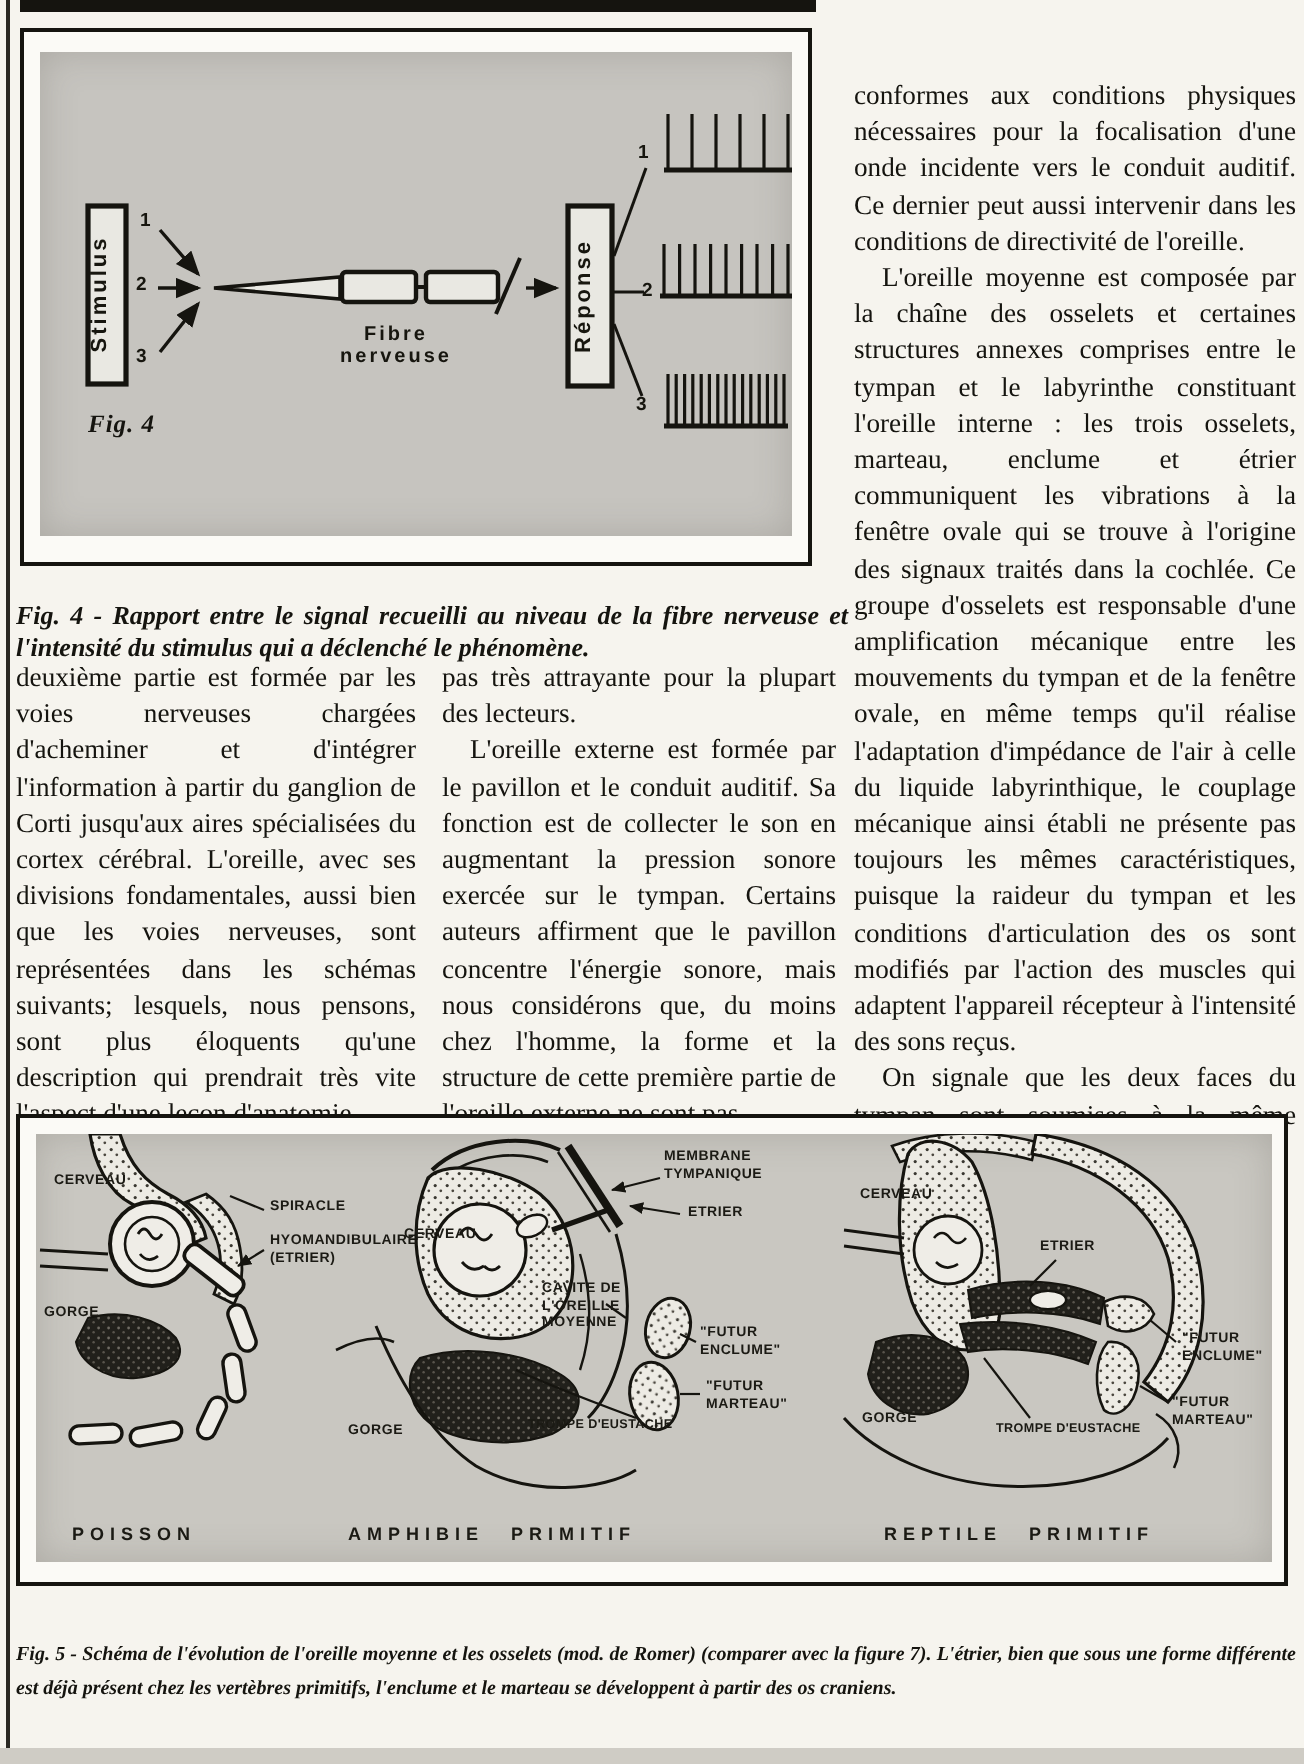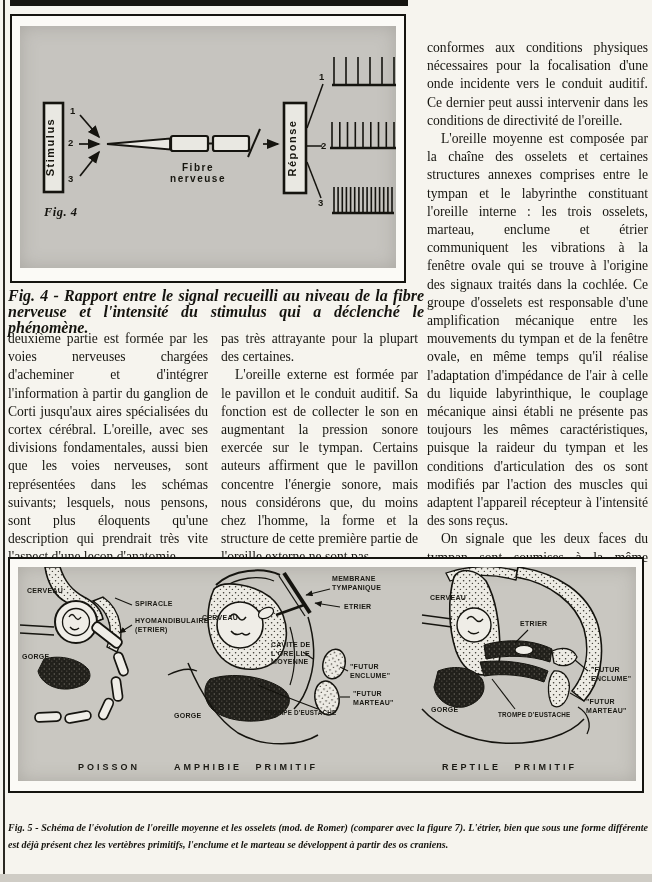--- a/index.html
+++ b/index.html
@@ -14,21 +14,21 @@
   .top-rule{left:10px;top:0;width:398px;height:6px;background:#15140f;}
   .bottom-strip{left:0;top:874px;width:652px;height:8px;background:#cfccc5;}
   
   .fig-frame{border:2.5px solid #15140f;background:#fbfaf6;box-sizing:border-box;}
   .fig-panel{position:absolute;background:#c6c4bf;box-shadow:inset 0 0 18px rgba(90,88,80,.25);}
   
   .col{line-height:18.2px;font-size:13.6px;text-align:justify;}
   .col p{margin:0;}
   .col p.ind{text-indent:14px;}
   
-  .caption{font-style:italic;font-weight:bold;font-size:16px;line-height:15.8px;text-align:justify;}
+  .caption{font-style:italic;font-weight:bold;font-size:13px;line-height:15.8px;text-align:justify;margin-top:12px;}
   .caption5{font-style:italic;font-weight:bold;font-size:10px;line-height:17.4px;text-align:justify;}
   
   .f4lbl{font-family:"Liberation Sans",sans-serif;font-weight:bold;color:#17160f;}
   .vtext{width:88px;height:18px;text-align:center;transform:rotate(-90deg);
          font-size:11px;letter-spacing:1.5px;}
   .num{font-size:9.5px;}
   .fibre{width:92px;text-align:center;font-size:10px;letter-spacing:1.5px;}
   .fig4tag{font-family:"Liberation Serif",serif;font-style:italic;font-weight:bold;font-size:12.5px;letter-spacing:.5px;}
   
   .f5lbl{font-family:"Liberation Sans",sans-serif;font-weight:bold;font-size:7px;
@@ -132,21 +132,21 @@
   <p>conformes aux conditions physiques nécessaires pour la focalisation d'une onde incidente vers le conduit auditif. Ce dernier peut aussi intervenir dans les conditions de directivité de l'oreille.</p>
   <p class="ind">L'oreille moyenne est composée par la chaîne des osselets et certaines structures annexes comprises entre le tympan et le labyrinthe constituant l'oreille interne : les trois osselets, marteau, enclume et étrier communiquent les vibrations à la fenêtre ovale qui se trouve à l'origine des signaux traités dans la cochlée. Ce groupe d'osselets est responsable d'une amplification mécanique entre les mouvements du tympan et de la fenêtre ovale, en même temps qu'il réalise l'adaptation d'impédance de l'air à celle du liquide labyrinthique, le couplage mécanique ainsi établi ne présente pas toujours les mêmes caractéristiques, puisque la raideur du tympan et les conditions d'articulation des os sont modifiés par l'action des muscles qui adaptent l'appareil récepteur à l'intensité des sons reçus.</p>
   <p class="ind">On signale que les deux faces du tympan sont soumises à la même pression moyenne, car la face</p>
 </div>
 
 <div class="abs col" style="left:8px;top:330px;width:200px;">
   <p>deuxième partie est formée par les voies nerveuses chargées d'acheminer et d'intégrer l'information à partir du ganglion de Corti jusqu'aux aires spécialisées du cortex cérébral. L'oreille, avec ses divisions fondamentales, aussi bien que les voies nerveuses, sont représentées dans les schémas suivants; lesquels, nous pensons, sont plus éloquents qu'une description qui prendrait très vite l'aspect d'une leçon d'anatomie,</p>
 </div>
 
 <div class="abs col" style="left:221px;top:330px;width:197px;">
-  <p>pas très attrayante pour la plupart des certaines.</p>
+  <p>pas très attrayante pour la plupart des lecteurs.</p>
   <p class="ind">L'oreille externe est formée par le pavillon et le conduit auditif. Sa fonction est de collecter le son en augmentant la pression sonore exercée sur le tympan. Certains auteurs affirment que le pavillon concentre l'énergie sonore, mais nous considérons que, du moins chez l'homme, la forme et la structure de cette première partie de l'oreille externe ne sont pas</p>
 </div>
 
 <div class="abs fig-frame" style="left:8px;top:557px;width:636px;height:236px;">
   <div class="fig-panel" style="left:8px;top:8px;width:618px;height:214px;background:#c9c7c1;">
     <svg width="618" height="214" viewBox="0 0 618 214">
       <defs>
         <pattern id="bone" width="6" height="6" patternUnits="userSpaceOnUse">
           <rect width="6" height="6" fill="#edebe4"></rect>
           <circle cx="1.6" cy="1.8" r="0.8" fill="#3a3831"></circle>
@@ -246,21 +246,21 @@
         <line x1="570" y1="104" x2="557" y2="93" stroke="#15140f" stroke-width="1.1"></line>
         <line x1="566" y1="134" x2="552" y2="126" stroke="#15140f" stroke-width="1.1"></line>
         <line x1="474" y1="112" x2="497" y2="142" stroke="#15140f" stroke-width="1.1"></line>
       </g>
     </svg>
 
     <div class="abs f5lbl" style="left:9px;top:20px;">CERVEAU</div>
     <div class="abs f5lbl" style="left:117px;top:33px;">SPIRACLE</div>
     <div class="abs f5lbl" style="left:117px;top:50px;width:80px;">HYOMANDIBULAIRE (ETRIER)</div>
     <div class="abs f5lbl" style="left:4px;top:86px;">GORGE</div>
-    <div class="abs f5name" style="left:18px;top:195px;margin-left:42px;">POISSON</div>
+    <div class="abs f5name" style="left:18px;top:195px;">POISSON</div>
 
     <div class="abs f5lbl" style="left:184px;top:47px;">CERVEAU</div>
     <div class="abs f5lbl" style="left:314px;top:8px;width:64px;">MEMBRANE TYMPANIQUE</div>
     <div class="abs f5lbl" style="left:326px;top:36px;">ETRIER</div>
     <div class="abs f5lbl" style="left:253px;top:74px;width:50px;">CAVITE DE L'OREILLE MOYENNE</div>
     <div class="abs f5lbl" style="left:332px;top:96px;width:50px;">"FUTUR ENCLUME"</div>
     <div class="abs f5lbl" style="left:335px;top:123px;width:50px;">"FUTUR MARTEAU"</div>
     <div class="abs f5lbl f5sm" style="left:246px;top:142px;">TROMPE D'EUSTACHE</div>
     <div class="abs f5lbl" style="left:156px;top:145px;">GORGE</div>
     <div class="abs f5name" style="left:156px;top:195px;">AMPHIBIE PRIMITIF</div>

